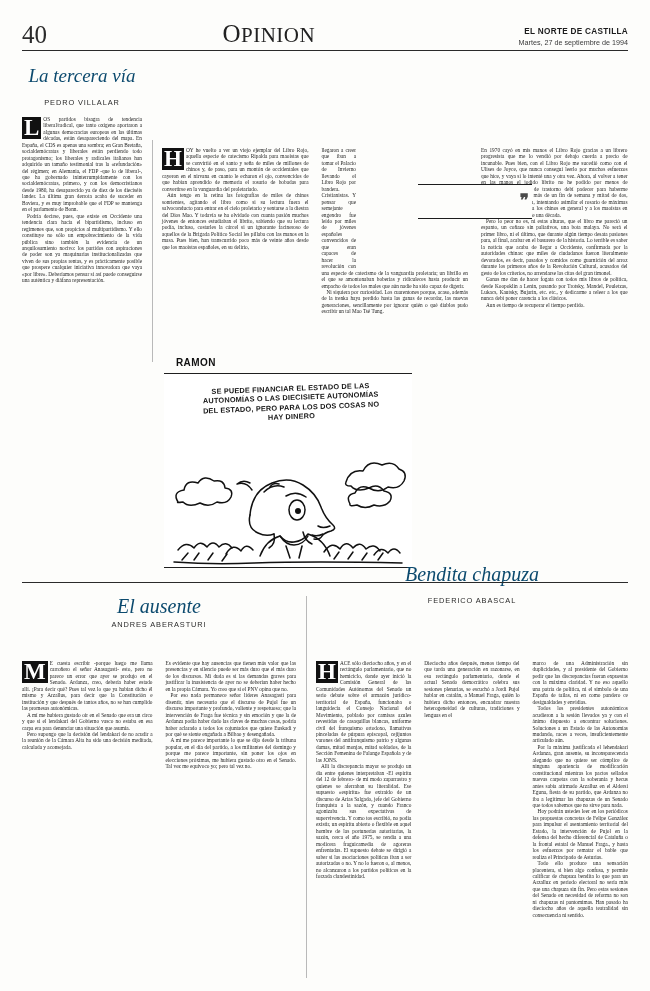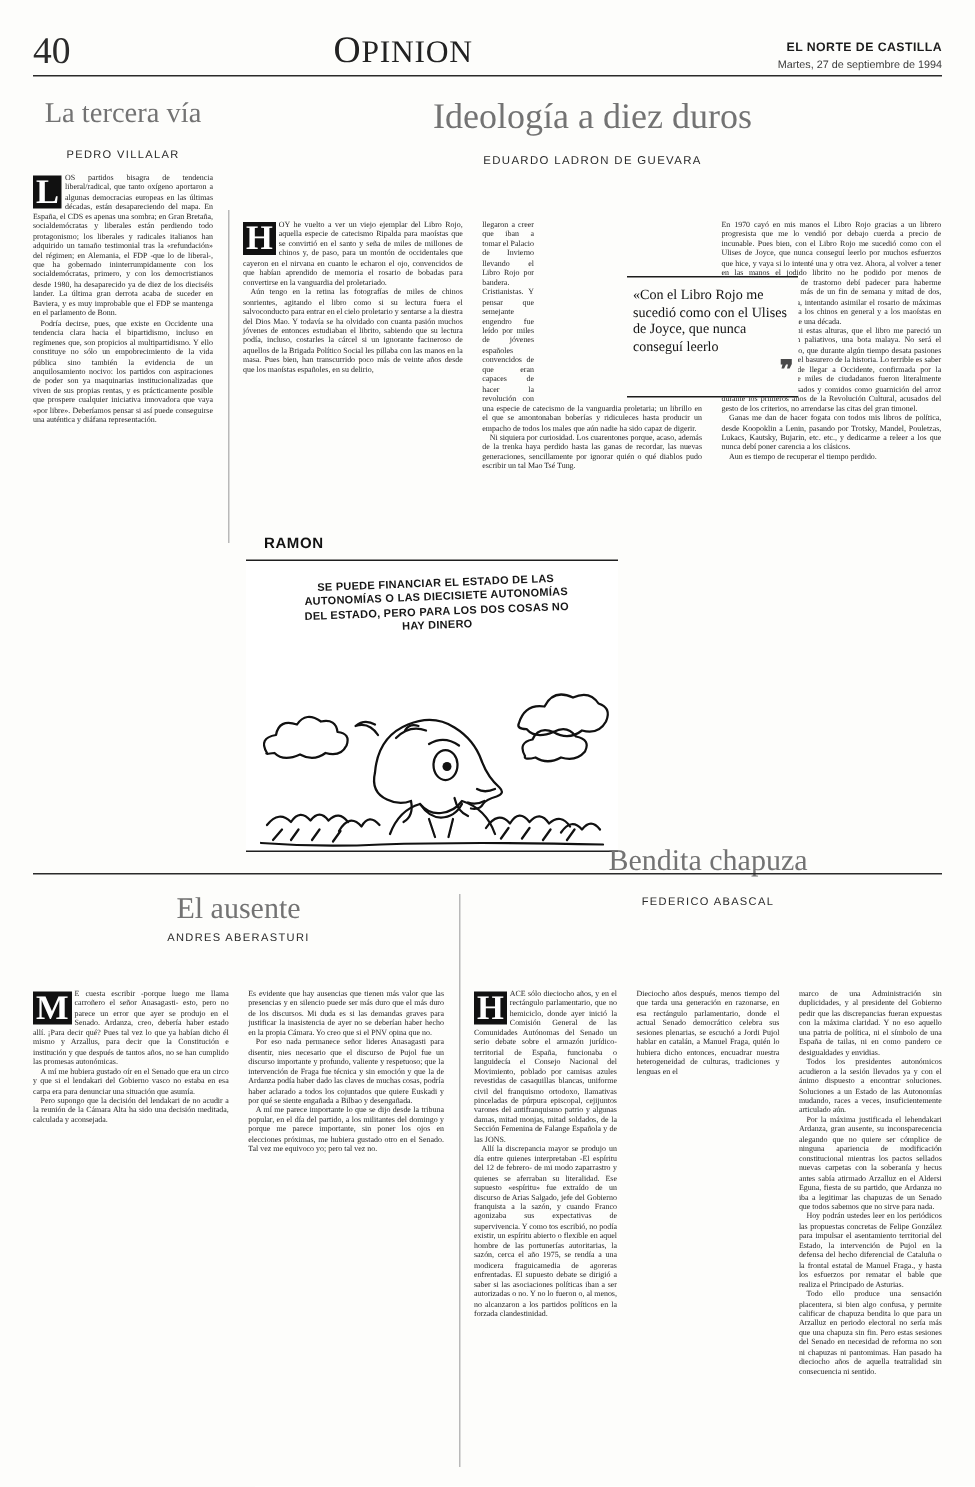--- a/index.html
+++ b/index.html
@@ -67,21 +67,22 @@
   .paper-date {
     font-family: "Liberation Sans", sans-serif;
     font-size: 7.2px;
     color: #3a3a3a;
     margin-top: 2px;
   }
 
   
   .headline {
     font-family: "Liberation Serif", serif;
-    color: #737373;
+    font-style: italic;
+    color: #0c4a6e;
     text-align: center;
     line-height: 1.05;
   }
   .byline {
     font-family: Liberation Sans, sans-serif;
     text-align: center;
     font-variant: small-caps;
     letter-spacing: 0.9px;
     color: #2a2a2a;
   }
@@ -289,24 +290,20 @@
 
   <div class="art-tercera">
     <div class="headline">La tercera vía</div>
     <div class="byline">PEDRO VILLALAR</div>
     <div class="body-col">
       <p class="first dropcap-para"><span class="dropcap">L</span><span>OS partidos bisagra de tendencia liberal/radical, que tanto oxígeno aportaron a algunas democracias europeas en las últimas décadas, están desapareciendo del mapa. En España, el CDS es apenas una sombra; en Gran Bretaña, socialdemócratas y liberales están perdiendo todo protagonismo; los liberales y radicales italianos han adquirido un tamaño testimonial tras la «refundación» del régimen; en Alemania, el FDP -que lo de liberal-, que ha gobernado ininterrumpidamente con los socialdemócratas, primero, y con los democristianos desde 1980, ha desaparecido ya de diez de los dieciséis lander. La última gran derrota acaba de suceder en Baviera, y es muy improbable que el FDP se mantenga en el parlamento de Bonn.</span></p>
       <p>Podría decirse, pues, que existe en Occidente una tendencia clara hacia el bipartidismo, incluso en regímenes que, son propicios al multipartidismo. Y ello constituye no sólo un empobrecimiento de la vida pública sino también la evidencia de un anquilosamiento nocivo: los partidos con aspiraciones de poder son ya maquinarias institucionalizadas que viven de sus propias rentas, y es prácticamente posible que prospere cualquier iniciativa innovadora que vaya «por libre». Deberíamos pensar si así puede conseguirse una auténtica y diáfana representación.</p>
     </div>
   </div>
 
-  <div class="art-ideologia-head">
-    <div class="headline">Ideología a diez duros</div>
-    <div class="byline">EDUARDO LADRON DE GUEVARA</div>
-  </div>
 
   <div class="ideo-cols">
 
     <div class="ideo-col body-col">
       <p class="first dropcap-para"><span class="dropcap">H</span><span>OY he vuelto a ver un viejo ejemplar del Libro Rojo, aquella especie de catecismo Ripalda para maoístas que se convirtió en el santo y seña de miles de millones de chinos y, de paso, para un montón de occidentales que cayeron en el nirvana en cuanto le echaron el ojo, convencidos de que habían aprendido de memoria el rosario de bobadas para convertirse en la vanguardia del proletariado.</span></p>
       <p>Aún tengo en la retina las fotografías de miles de chinos sonrientes, agitando el libro como si su lectura fuera el salvoconducto para entrar en el cielo proletario y sentarse a la diestra del Dios Mao. Y todavía se ha olvidado con cuanta pasión muchos jóvenes de entonces estudiaban el librito, sabiendo que su lectura podía, incluso, costarles la cárcel si un ignorante facineroso de aquellos de la Brigada Político Social les pillaba con las manos en la masa. Pues bien, han transcurrido poco más de veinte años desde que los maoístas españoles, en su delirio,</p>
     </div>
 
     <div class="ideo-col body-col">
       <span class="quote-flow-spacer"></span>
@@ -316,21 +313,20 @@
 
     <div class="ideo-col body-col">
       <p class="first">En 1970 cayó en mis manos el Libro Rojo gracias a un librero progresista que me lo vendió por debajo cuerda a precio de incunable. Pues bien, con el Libro Rojo me sucedió como con el Ulises de Joyce, que nunca conseguí leerlo por muchos esfuerzos que hice, y vaya si lo intenté una y otra vez. Ahora, al volver a tener en las manos el jodido librito no he podido por menos de preguntarme qué tipo de trastorno debí padecer para haberme pasado, como me pasé más de un fin de semana y mitad de dos, enfrascado en su lectura, intentando asimilar el rosario de máximas con que Mao aturrulló a los chinos en general y a los maoístas en particular durante más de una década.</p>
       <p>Pero lo peor no es, ni estas alturas, que el libro me pareció un espanto, un coñazo sin paliativos, una bota malaya. No será el primer libro, ni el último, que durante algún tiempo desata pasiones para, al final, acabar en el basurero de la historia. Lo terrible es saber la noticia que acaba de llegar a Occidente, confirmada por la autoridades chinas: que miles de ciudadanos fueron literalmente devorados, es decir, pasados y comidos como guarnición del arroz durante los primeros años de la Revolución Cultural, acusados del gesto de los criterios, no arrendarse las citas del gran timonel.</p>
       <p>Ganas me dan de hacer fogata con todos mis libros de política, desde Koopoklin a Lenin, pasando por Trotsky, Mandel, Pouletzas, Lukacs, Kautsky, Bujarin, etc. etc., y dedicarme a releer a los que nunca debí poner carencia a los clásicos.</p>
       <p>Aun es tiempo de recuperar el tiempo perdido.</p>
     </div>
   </div>
 
   <div class="pullquote">
-    <div class="pq-text">«Con el Libro Rojo me sucedió como con el Ulises de Joyce, que nunca conseguí leerlo</div>
     <div class="pq-marks">❞</div>
   </div>
 
   <div class="cartoon-label">RAMON</div>
   <div class="cartoon-box">
     <div class="cartoon-caption">SE PUEDE FINANCIAR EL ESTADO DE LAS AUTONOMÍAS O LAS DIECISIETE AUTONOMÍAS DEL ESTADO, PERO PARA LOS DOS COSAS NO HAY DINERO</div>
     <svg class="cartoon-art" width="248" height="193" viewBox="0 0 248 193">
       <g fill="none" stroke="#111" stroke-width="1.5" stroke-linecap="round" stroke-linejoin="round">
 
         <path d="M14 128 q-6 -10 6 -12 q2 -11 14 -7 q6 -9 16 -2 q10 -2 11 7 q9 1 6 9 q-4 8 -14 5 q-8 6 -17 1 q-11 5 -17 -1 q-7 1 -5 -0"></path>

